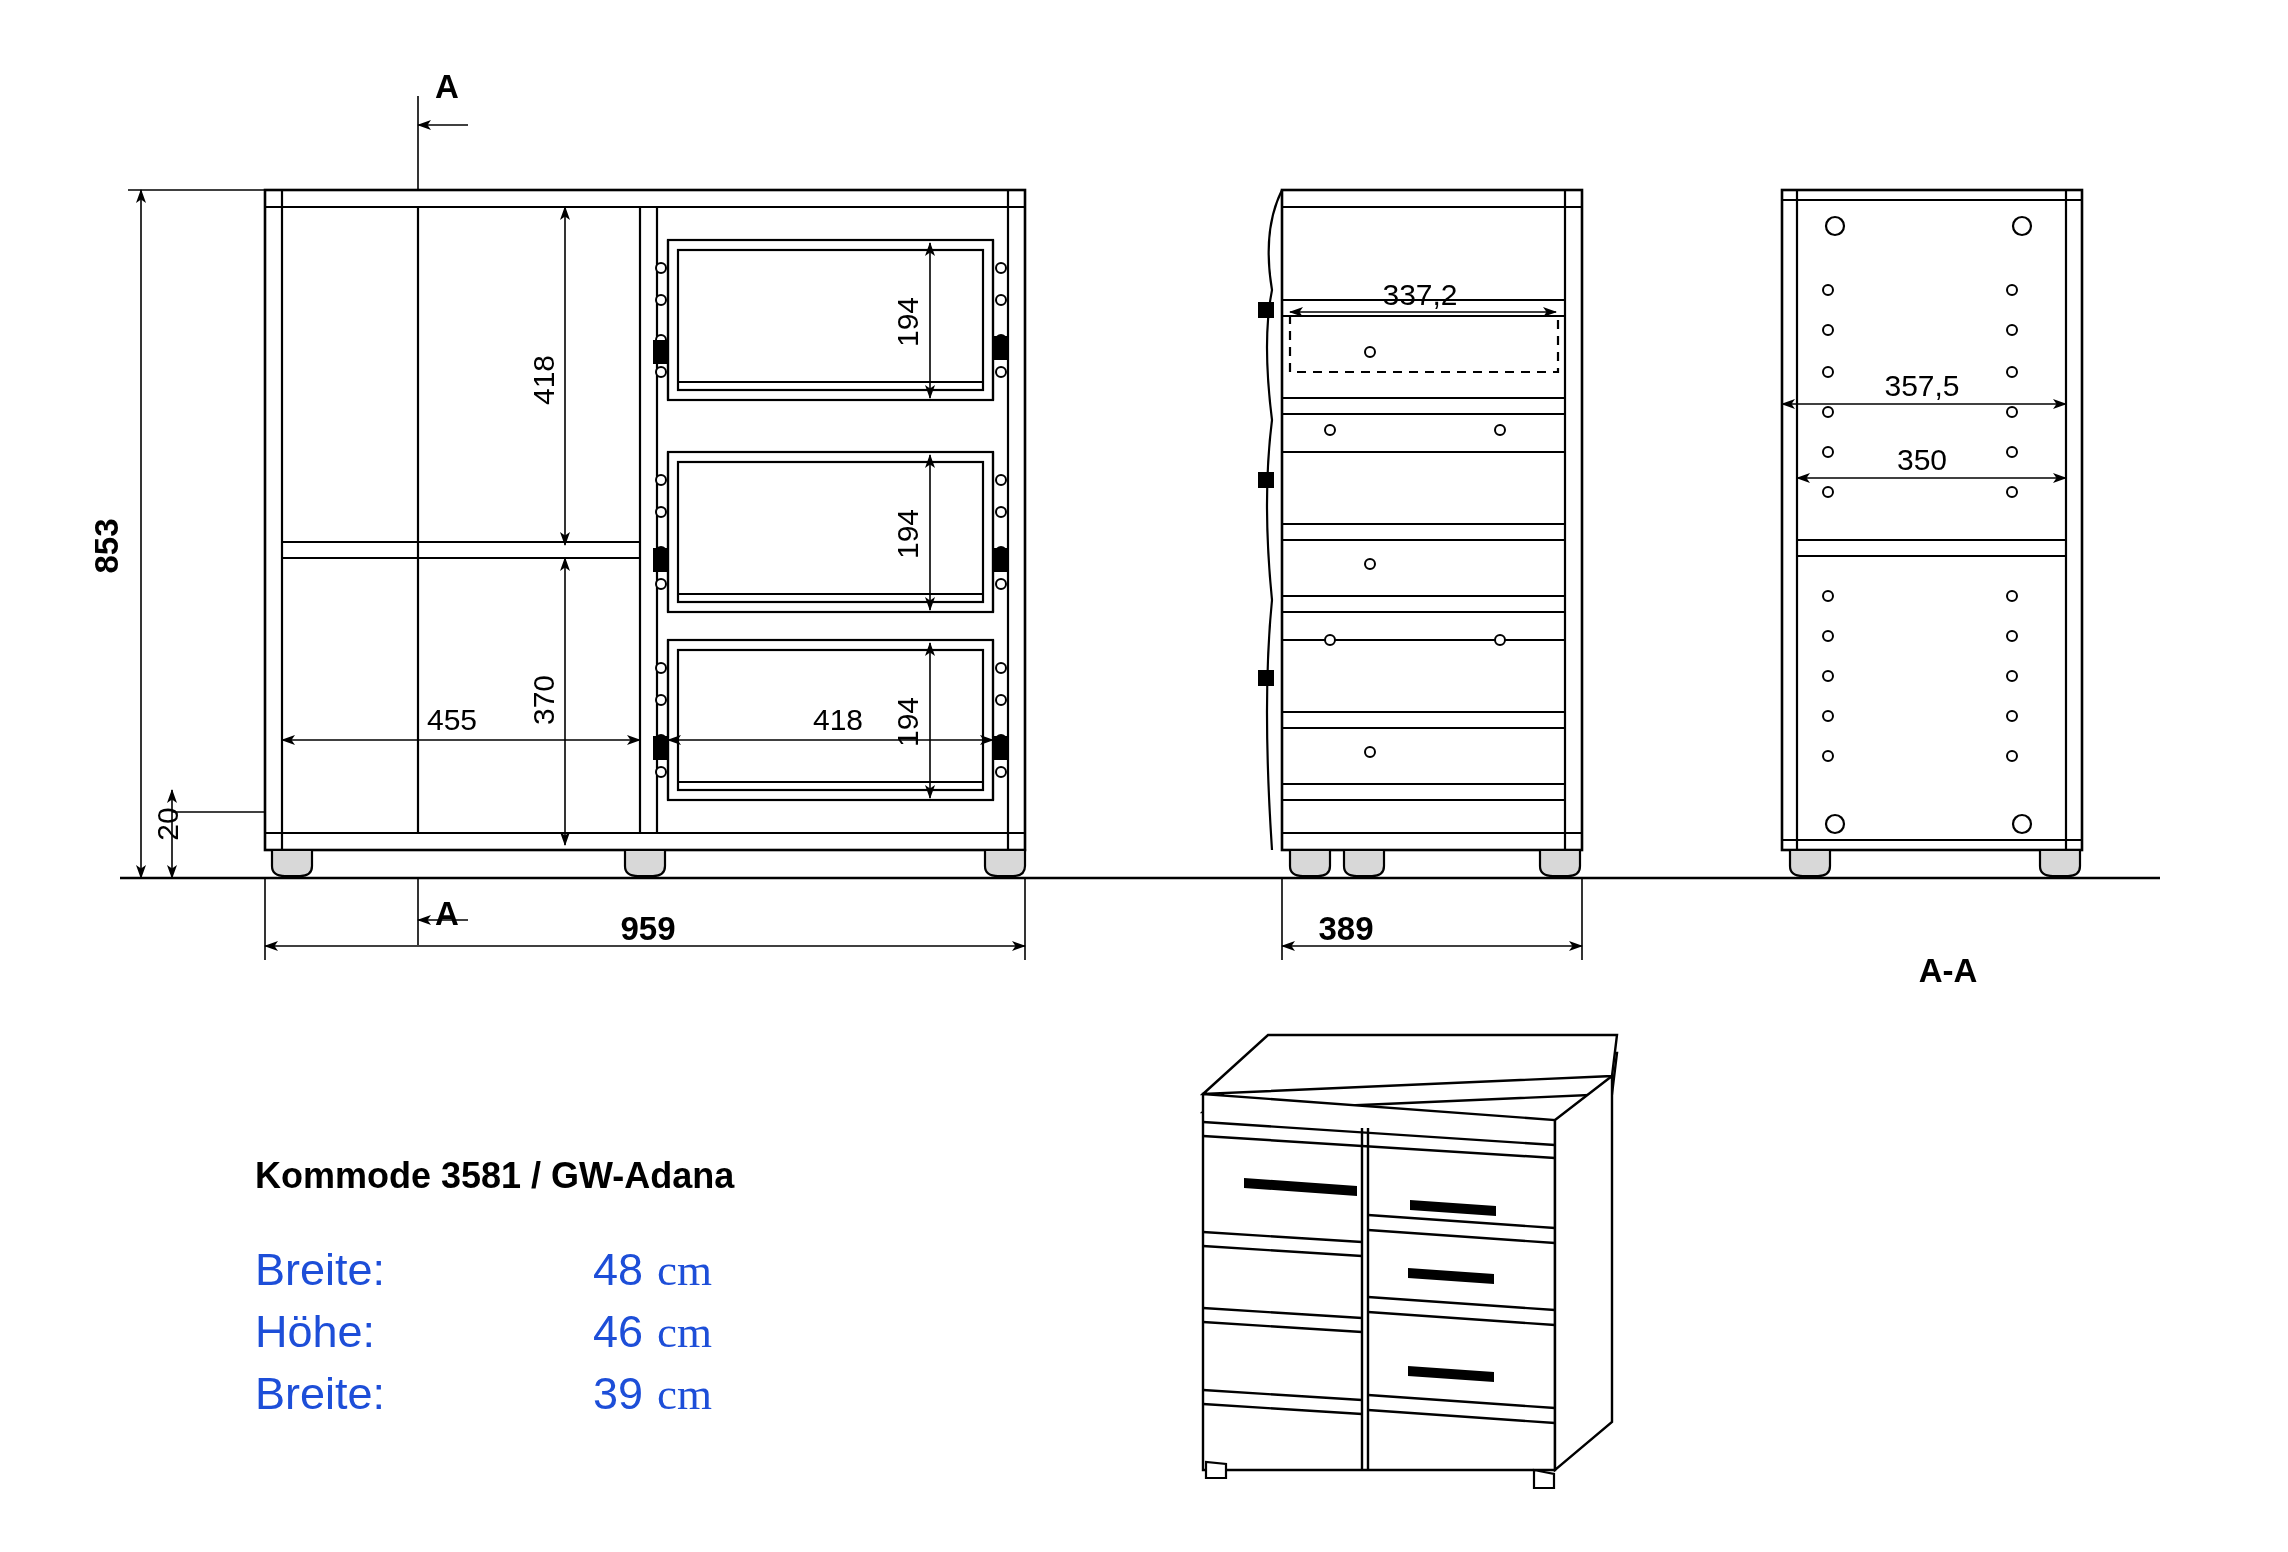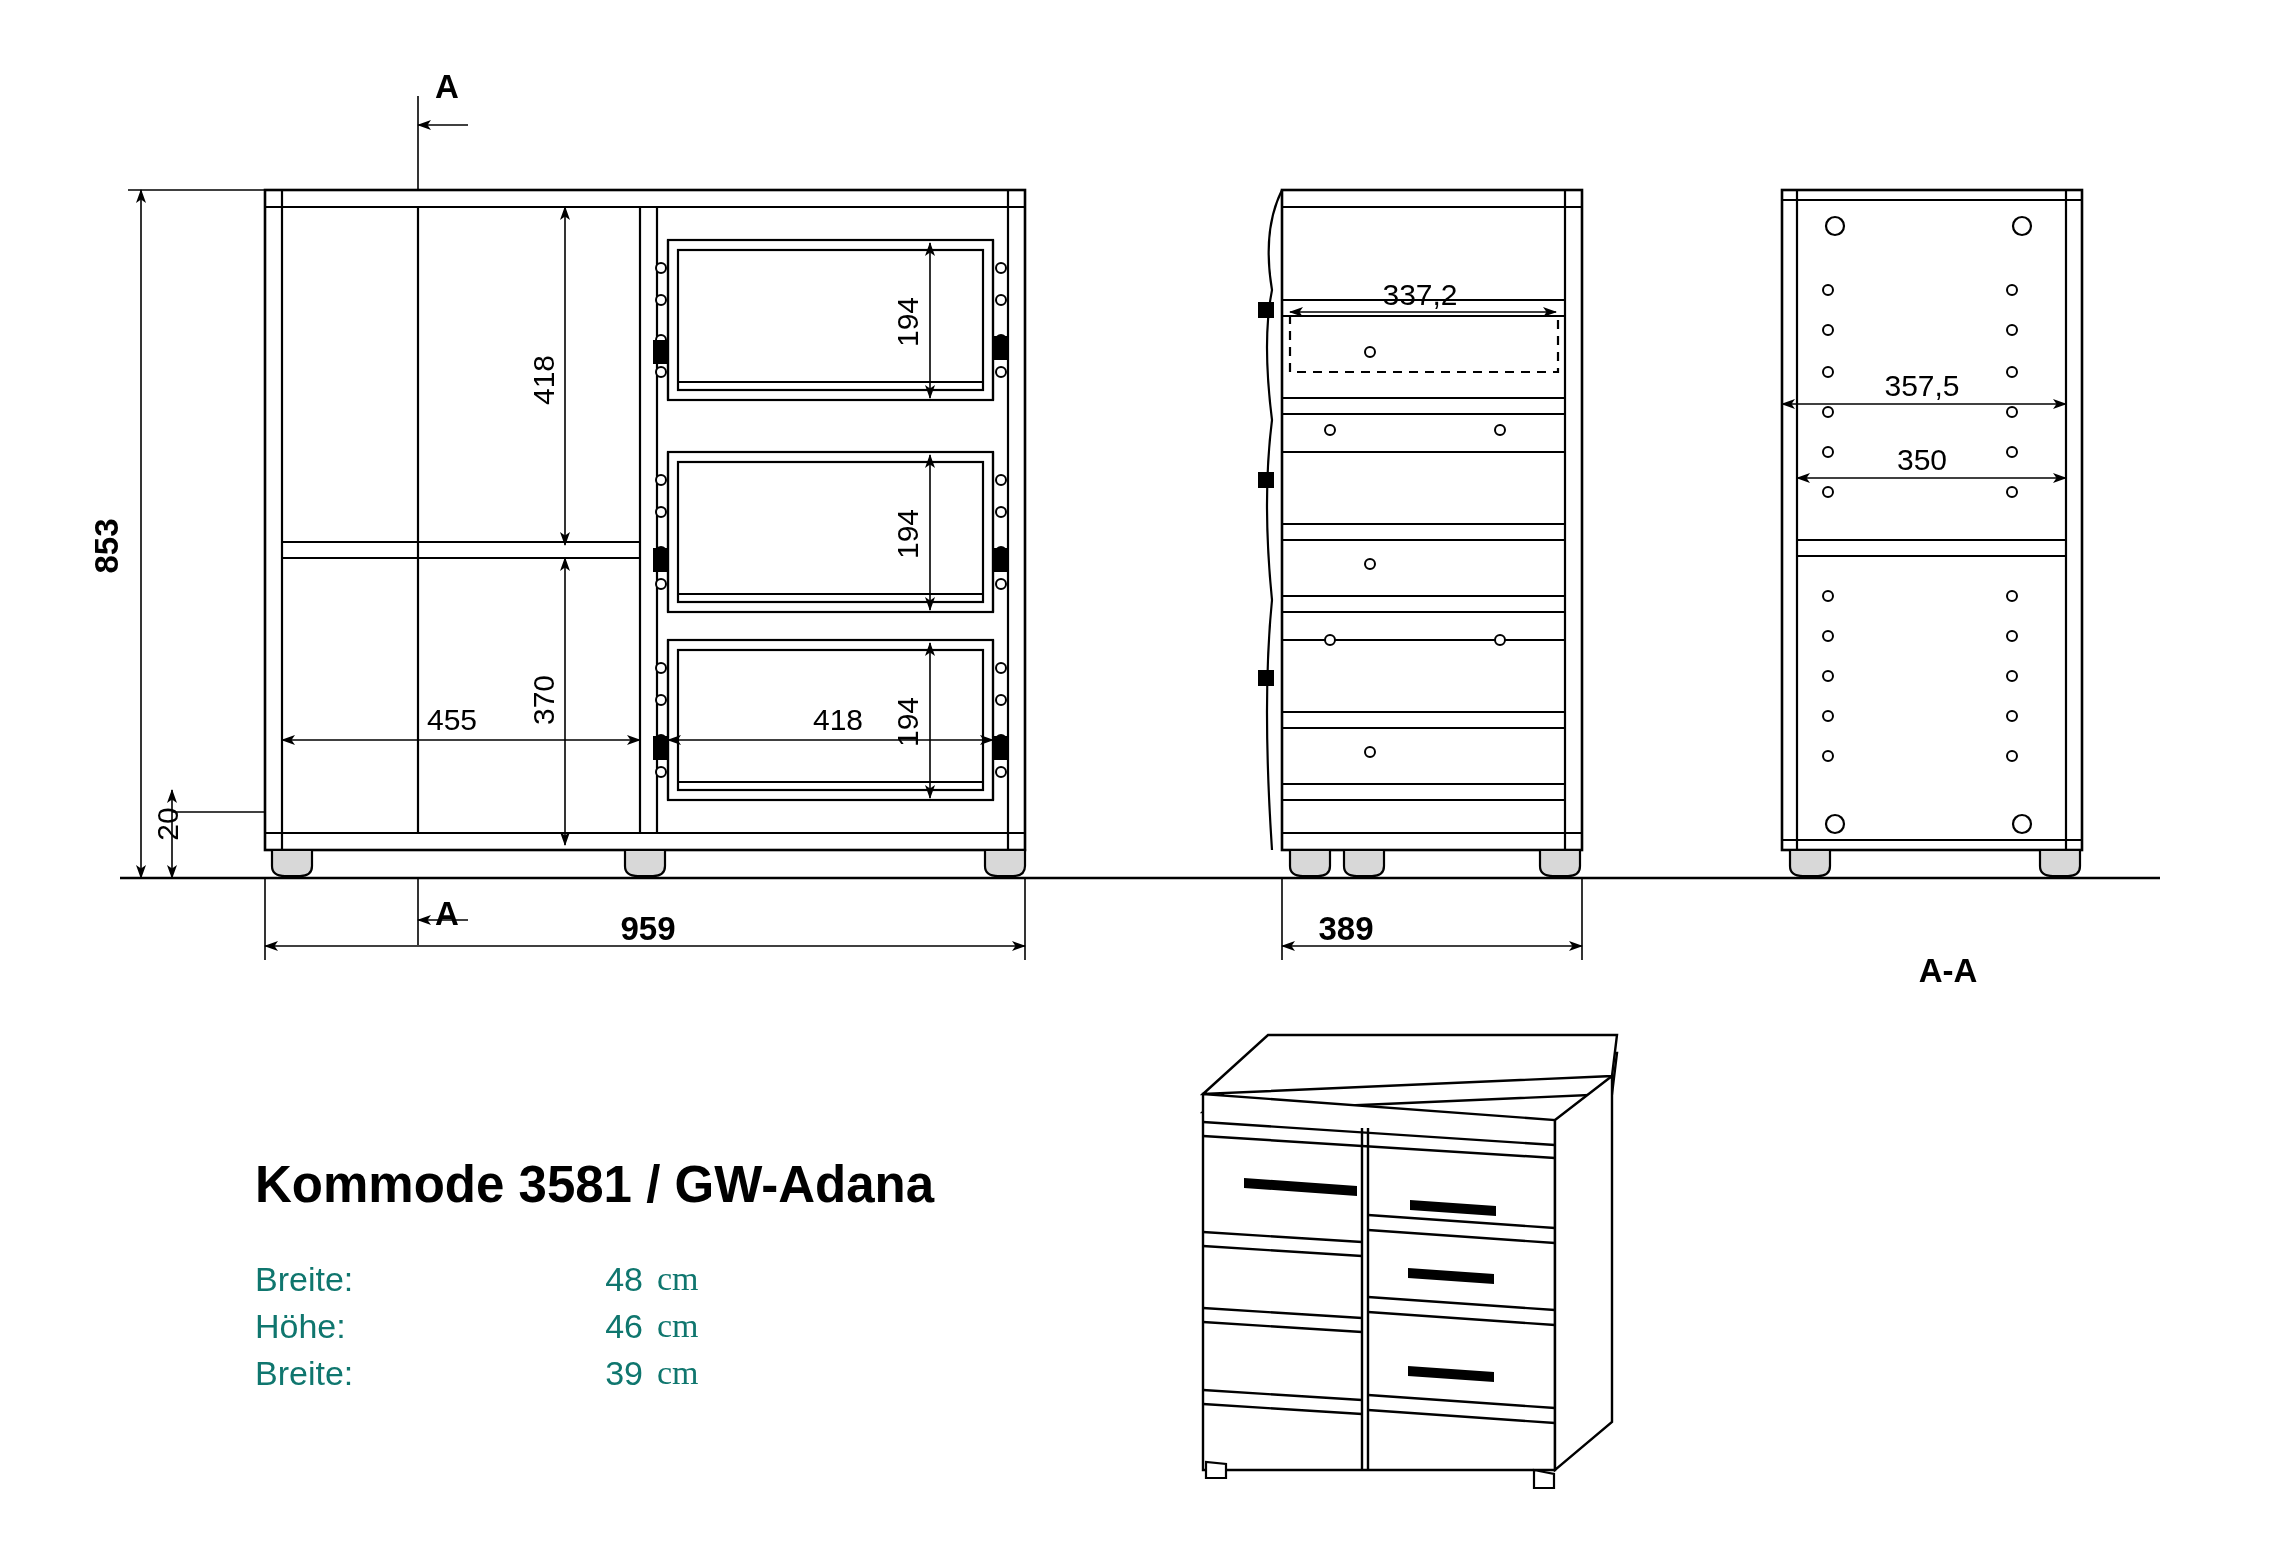--- a/index.html
+++ b/index.html
@@ -27,31 +27,31 @@
     width: 2288px;
     height: 1552px;
   }
   .titleblock {
     position: absolute;
     left: 255px;
     top: 1155px;
     width: 900px;
   }
   .title-main {
-    font-size: 51px;
+    font-size: 36px;
     font-weight: bold;
     color: #000;
     letter-spacing: 0px;
     white-space: nowrap;
     margin: 0 0 42px 0;
   }
   .spec-row {
     display: flex;
-    font-size: 34px;
-    color: #0f766e;
+    font-size: 45px;
+    color: #1d4ed8;
     line-height: 1.38;
     white-space: nowrap;
   }
   .spec-label { width: 218px; }
   .spec-value { width: 170px; text-align: right; }
   .spec-unit { padding-left: 14px; font-family: Liberation Serif, serif; }
 </style>
 </head>
 <body>
 

